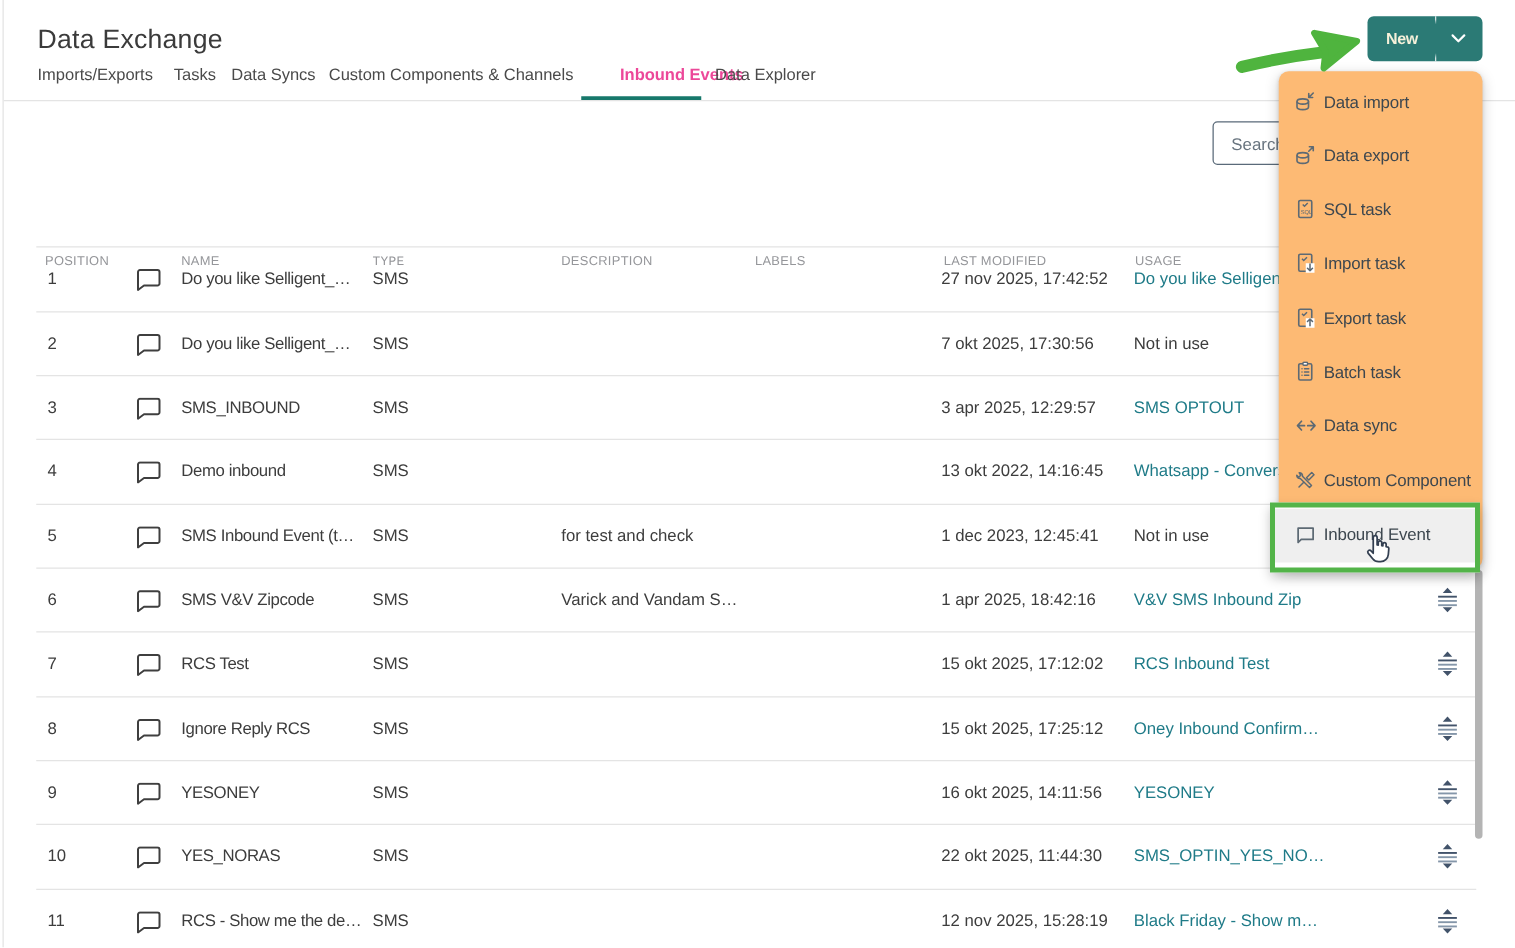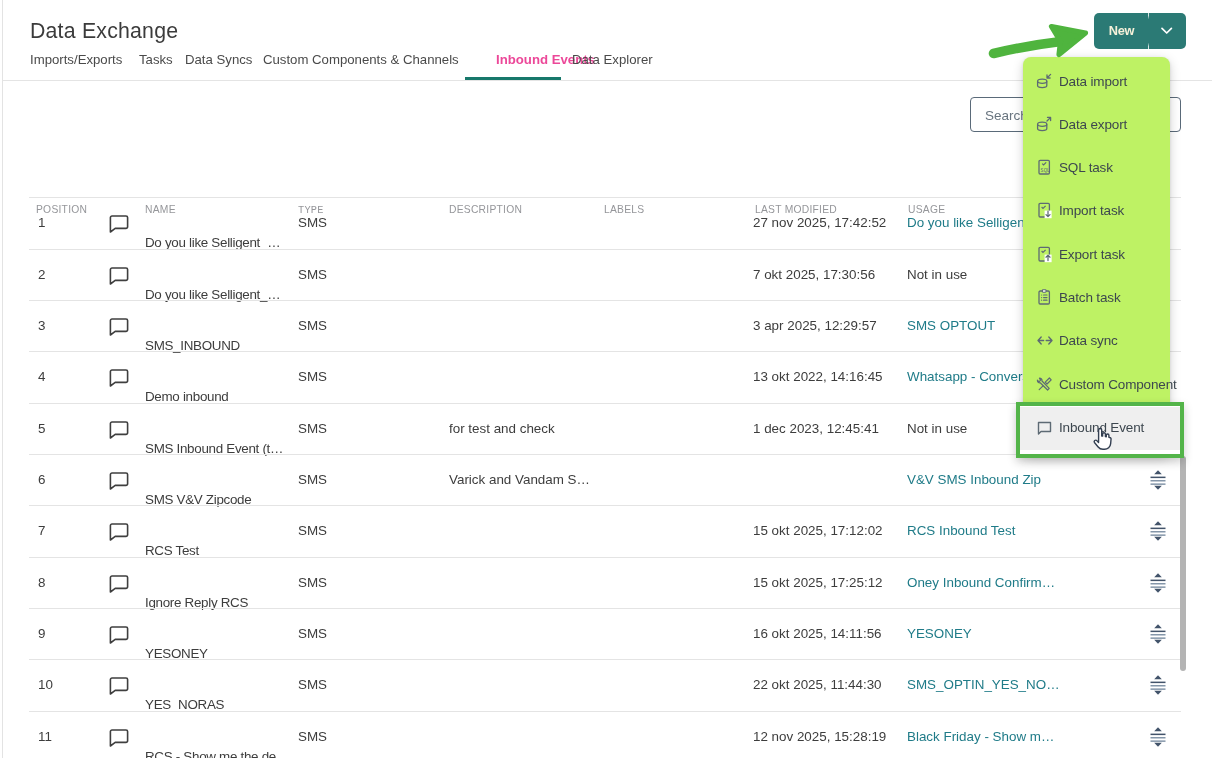--- a/index.html
+++ b/index.html
@@ -18,37 +18,37 @@
 
   #search { left:970px; top:97px; width:211px; height:35px; border:1px solid #5a6a79; border-radius:4px; }
   #search span { position:absolute; left:14px; top:10px; font-size:13.5px; color:#68747f; }
 
   .hdr { top:166px; font-size:10.3px; color:#95969a; letter-spacing:0.25px; white-space:nowrap;margin-top:38px; }
 
   .row { left:0; width:1212px; height:52px; }
   .row .sep { position:absolute; left:29px; top:0; width:1152px; height:1px; background:#e4e4e4; }
   .cell { position:absolute; top:0; height:51px; line-height:51px; font-size:13.4px; color:#3d3d3d; white-space:nowrap; }
   .c-pos { left:38px; }
-  .c-name { left:145px; letter-spacing:-0.3px;margin-top:20px; }
+  .c-name { left:145px; letter-spacing:-0.3px; }
   .c-type { left:298px; }
   .c-desc { left:449px; }
   .c-date { left:753px; }
   .c-usage { left:907px; }
   .link { color:#1f7b88; }
   .bubble { position:absolute; left:109px; top:18px; }
   .handle { position:absolute; left:1149px; top:15px; }
 
   #scrollthumb { left:1180px; top:456px; width:6px; height:215px; background:#b4b4b4; border-radius:3px; }
 
   #newbtn { left:1094px; top:13px; width:92px; height:36px; background:#2b7a75; border-radius:5px; }
   #newbtn .lbl { position:absolute; left:0; top:0; width:55px; height:36px; line-height:36px;
      text-align:center; color:#f6f1da; font-weight:bold; font-size:12.8px; letter-spacing:-0.3px; }
   #newbtn .div { position:absolute; left:54px; top:0; width:1px; height:36px; background:linear-gradient(to bottom, rgba(255,255,255,0.8) 0 7%, rgba(255,255,255,0) 18% 82%, rgba(255,255,255,0.8) 93% 100%); }
 
-  #dropdown { left:1023px; top:57px; width:147px; height:398px; background:#bef264;
+  #dropdown { left:1023px; top:57px; width:163px; height:398px; background:#fdba74;
      border-radius:8px; box-shadow:0 3px 11px rgba(0,0,0,0.18), 0 1px 3px rgba(0,0,0,0.10); z-index:10; }
   .dditem { position:absolute; left:0; width:163px; height:43px; }
   .dditem .txt { position:absolute; left:36px; top:0; height:43px; line-height:43px; font-size:13.5px; color:#3d474f; white-space:nowrap; letter-spacing:-0.15px; }
   .dditem svg { position:absolute; left:13px; top:13px; }
 
   #greenbox { left:1016px; top:402px; width:168px; height:56px; border:4px solid #53b449;
      background:#ffffff; z-index:11; box-shadow:0 4px 9px rgba(0,0,0,0.20); }
   #grayitem { left:1020px; top:406.5px; width:160px; height:43px; background:#efefef; z-index:11; }
   #ibitem { left:1023px; top:406px; width:157px; height:43px; z-index:12; }
   #ibitem .txt { position:absolute; left:36px; top:0; height:43px; line-height:43px; font-size:13.5px; color:#3d474f; letter-spacing:-0.15px; }
@@ -149,20 +149,21 @@
       <div class="abs row" style="top:454px;">
         <span class="sep"></span>
         <span class="cell c-pos">6</span>
         <svg class="bubble" width="20" height="18" viewBox="0 0 20 18">
           <path d="M1.8 1.5 h16.4 v12.5 h-13 L1.8 17.2 z" fill="none" stroke="#3f3f3f" stroke-width="1.6" stroke-linejoin="round" style="display:none"></path>
           <path d="M3 1 h14 a1.6 1.6 0 0 1 1.6 1.6 v9.2 a1.6 1.6 0 0 1 -1.6 1.6 H6.2 L1.4 17 V2.6 A1.6 1.6 0 0 1 3 1 z" fill="none" stroke="#3f3f3f" stroke-width="1.6" stroke-linejoin="round"></path>
         </svg>
         <span class="cell c-name">SMS V&amp;V Zipcode</span>
         <span class="cell c-type">SMS</span>
         <span class="cell c-desc">Varick and Vandam S…</span>
+        <span class="cell c-date">1 apr 2025, 18:42:16</span>
         <span class="cell c-usage link">V&amp;V SMS Inbound Zip</span>
         <svg class="handle" width="18" height="22" viewBox="0 0 18 22">
           <polygon points="9,1.2 12.8,5.3 5.2,5.3" fill="#42536a"></polygon>
           <rect x="1.5" y="7.6" width="15" height="1.5" fill="#42536a"></rect>
           <rect x="1.5" y="11" width="15" height="1.5" fill="#8496a9"></rect>
           <rect x="1.5" y="14.4" width="15" height="1.5" fill="#8496a9"></rect>
           <polygon points="9,20.8 5.2,16.7 12.8,16.7" fill="#42536a"></polygon>
         </svg>
       </div>
       <div class="abs row" style="top:505px;">

